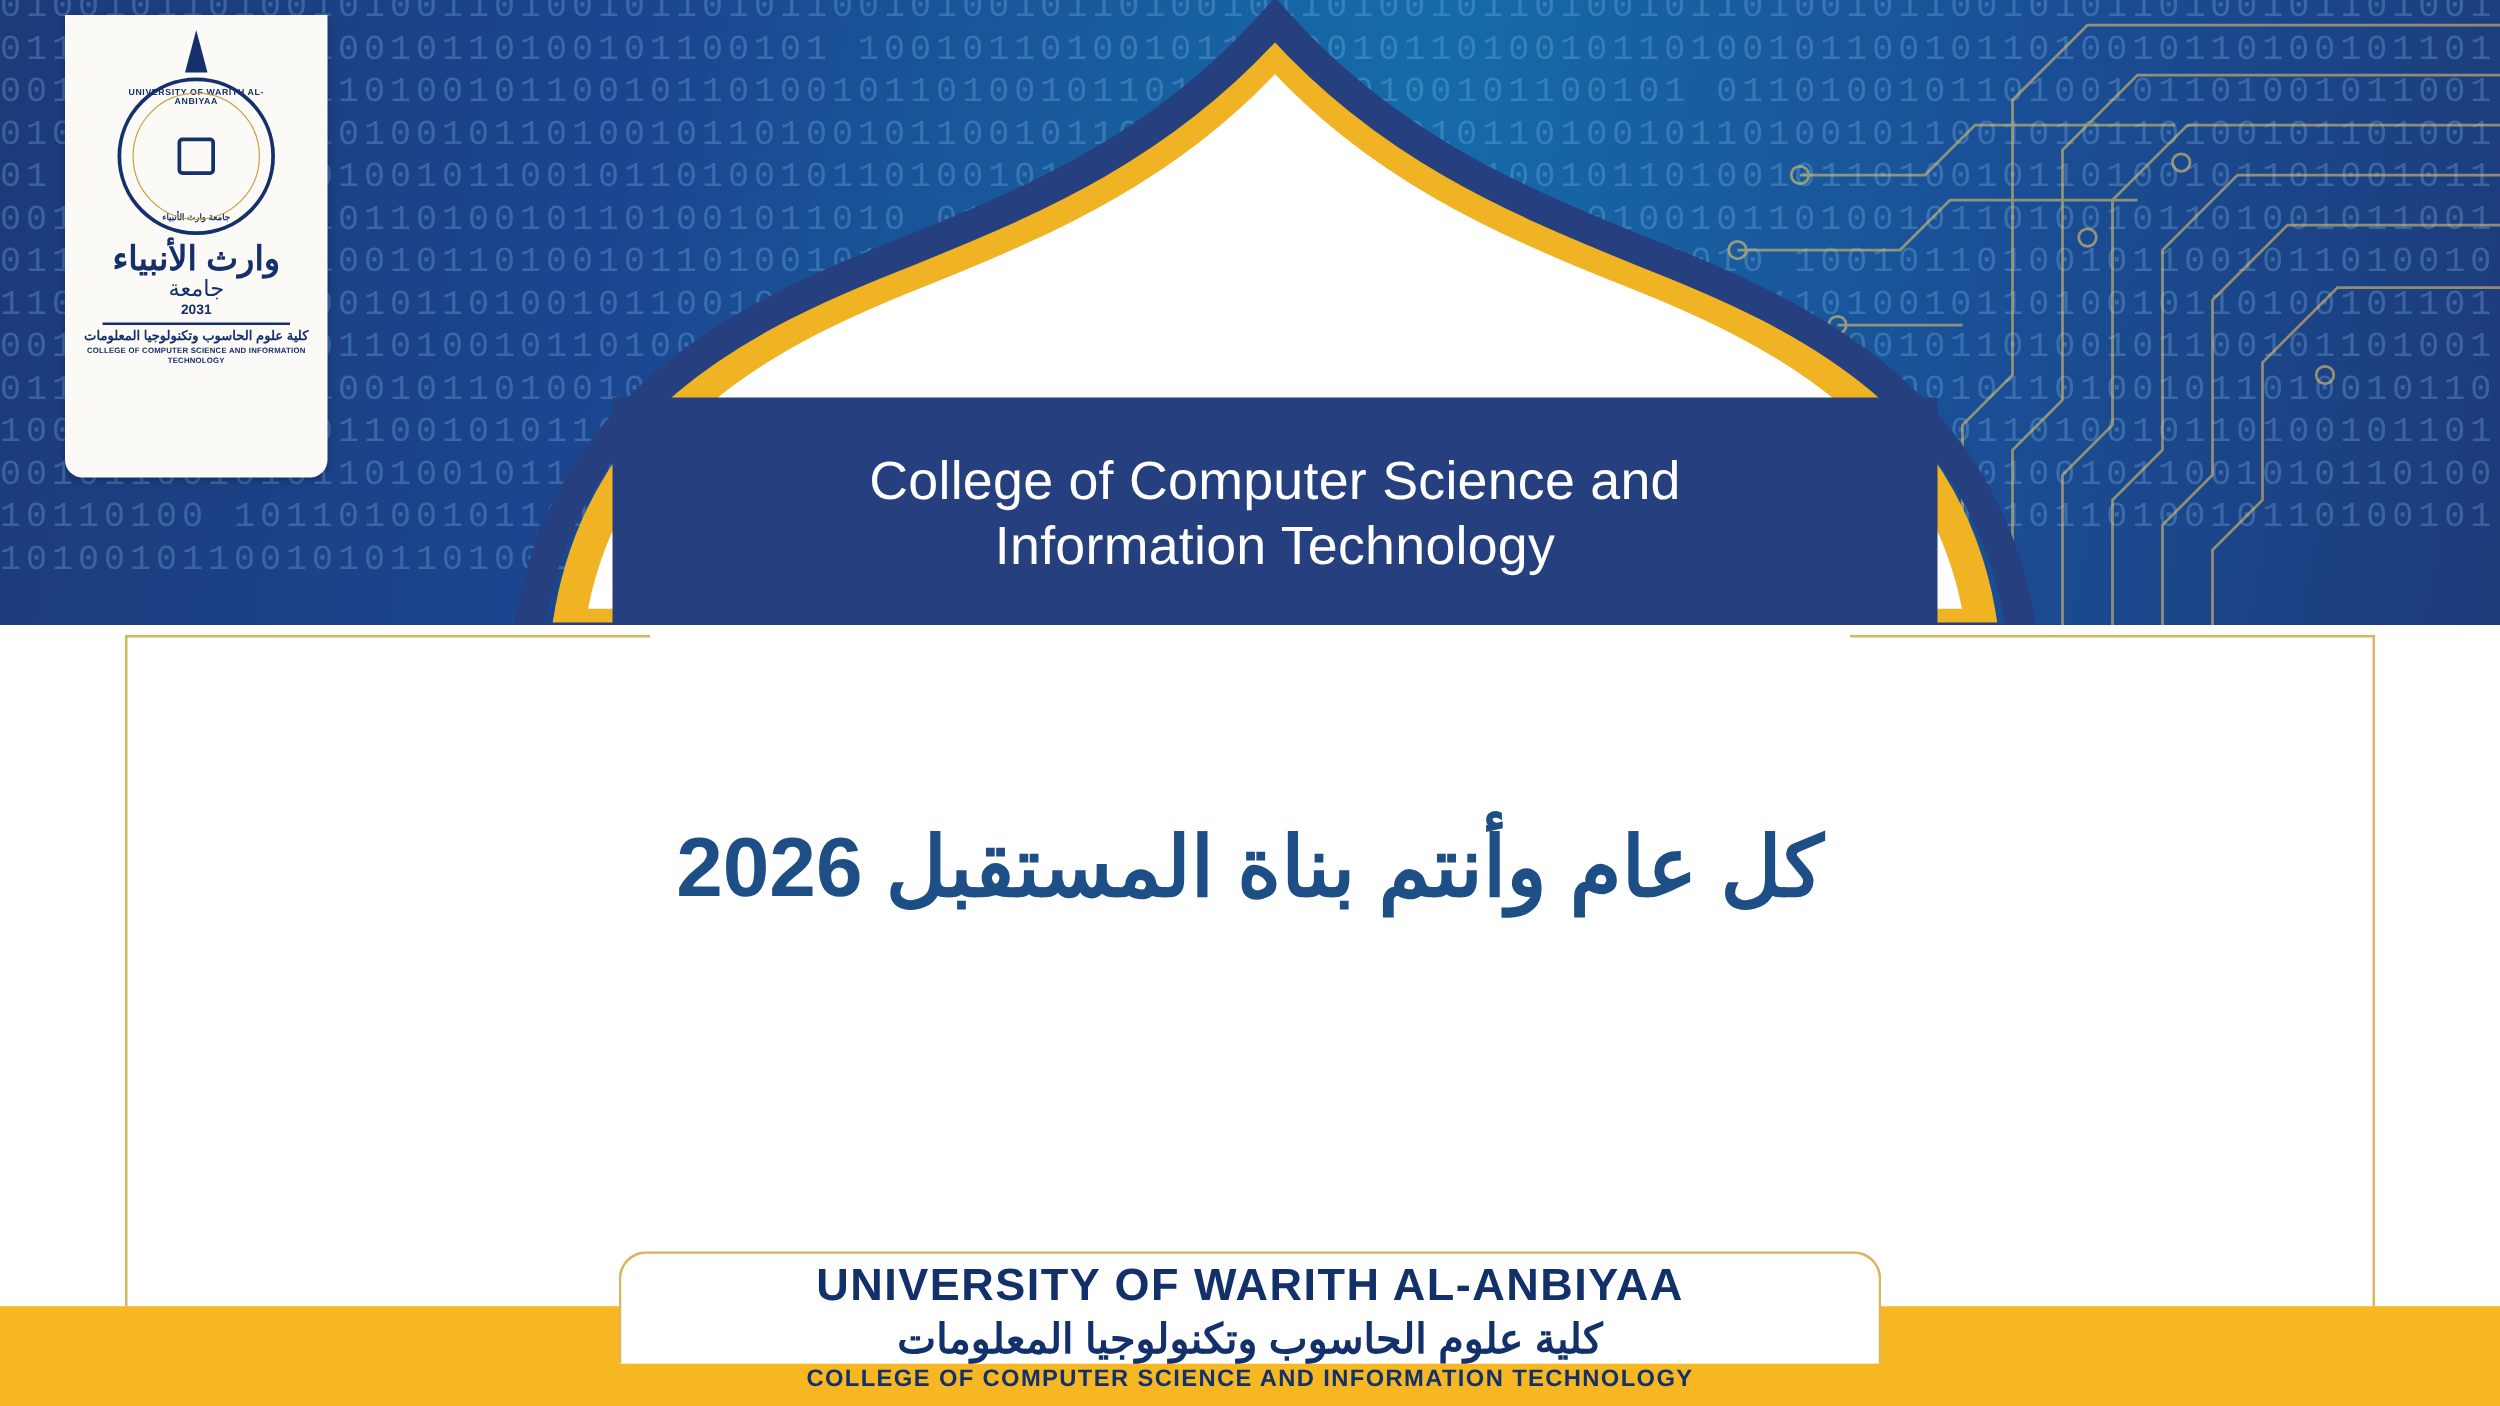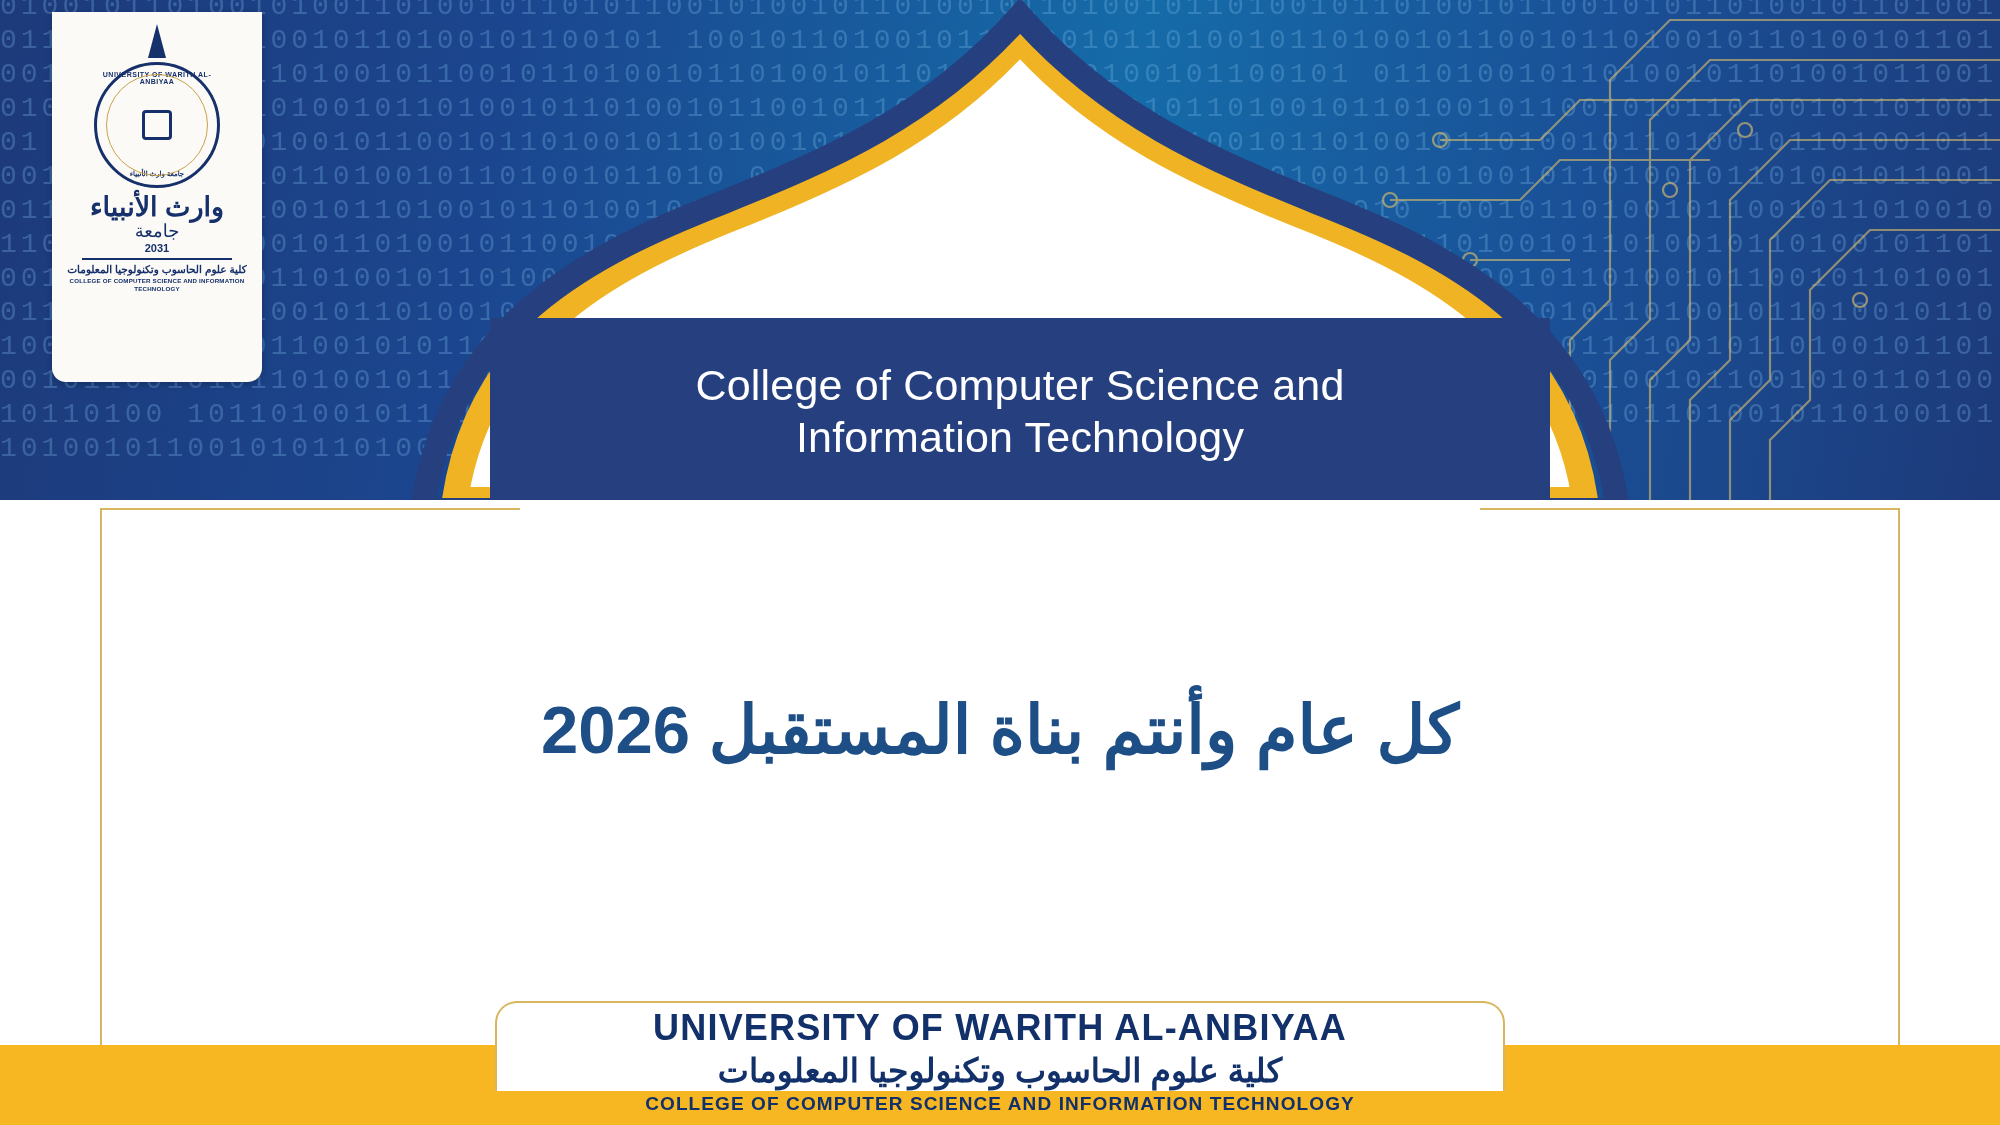--- a/index.html
+++ b/index.html
@@ -115,21 +115,21 @@
   .gold-frame-top-right {
     position: absolute;
     right: 100px; top: 508px;
     width: 420px; height: 2px;
     background: #d8b65f;
     z-index: 2;
   }
 
   .headline {
     position: absolute;
-    top: 691px;
+    top: 655px;
     left: 0;
     width: 2000px;
     text-align: center;
     direction: rtl;
     color: #1d4e86;
     font-size: 67px;
     font-weight: bold;
     letter-spacing: 0px;
     z-index: 4;
   }

